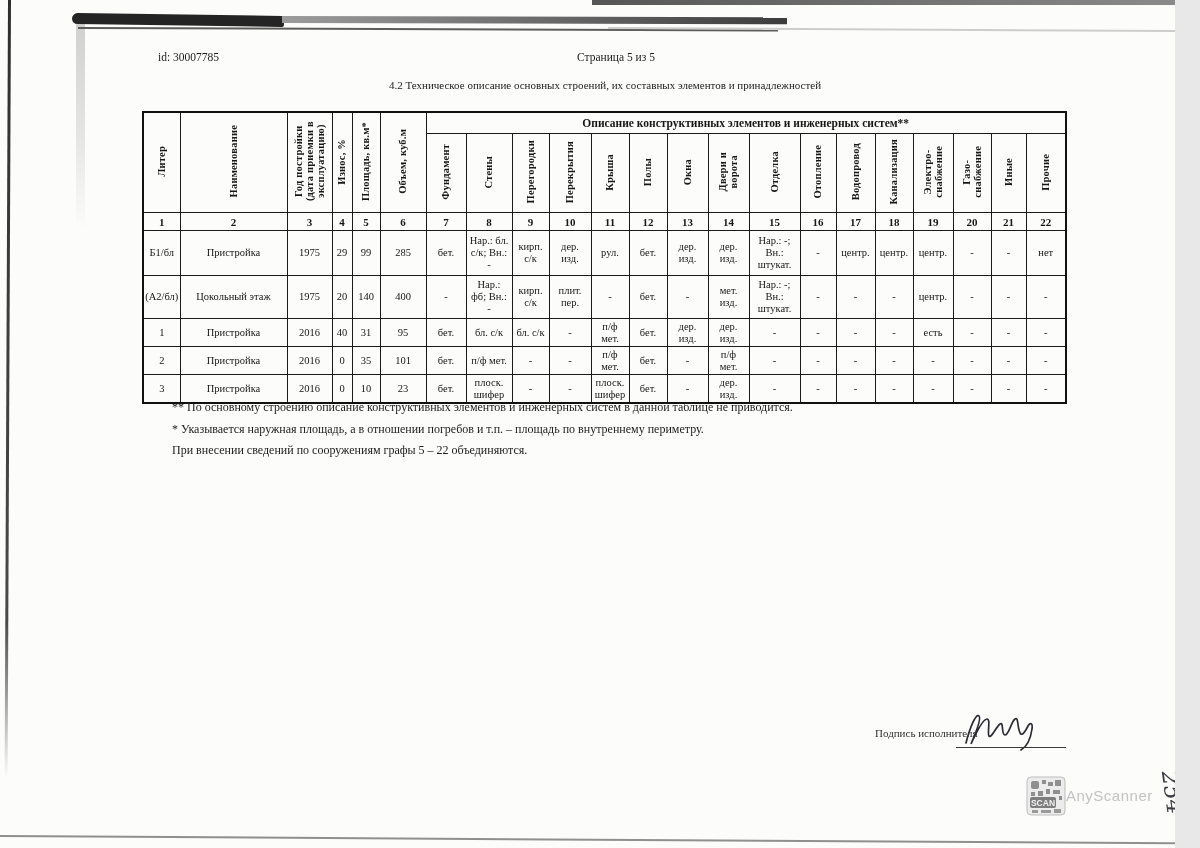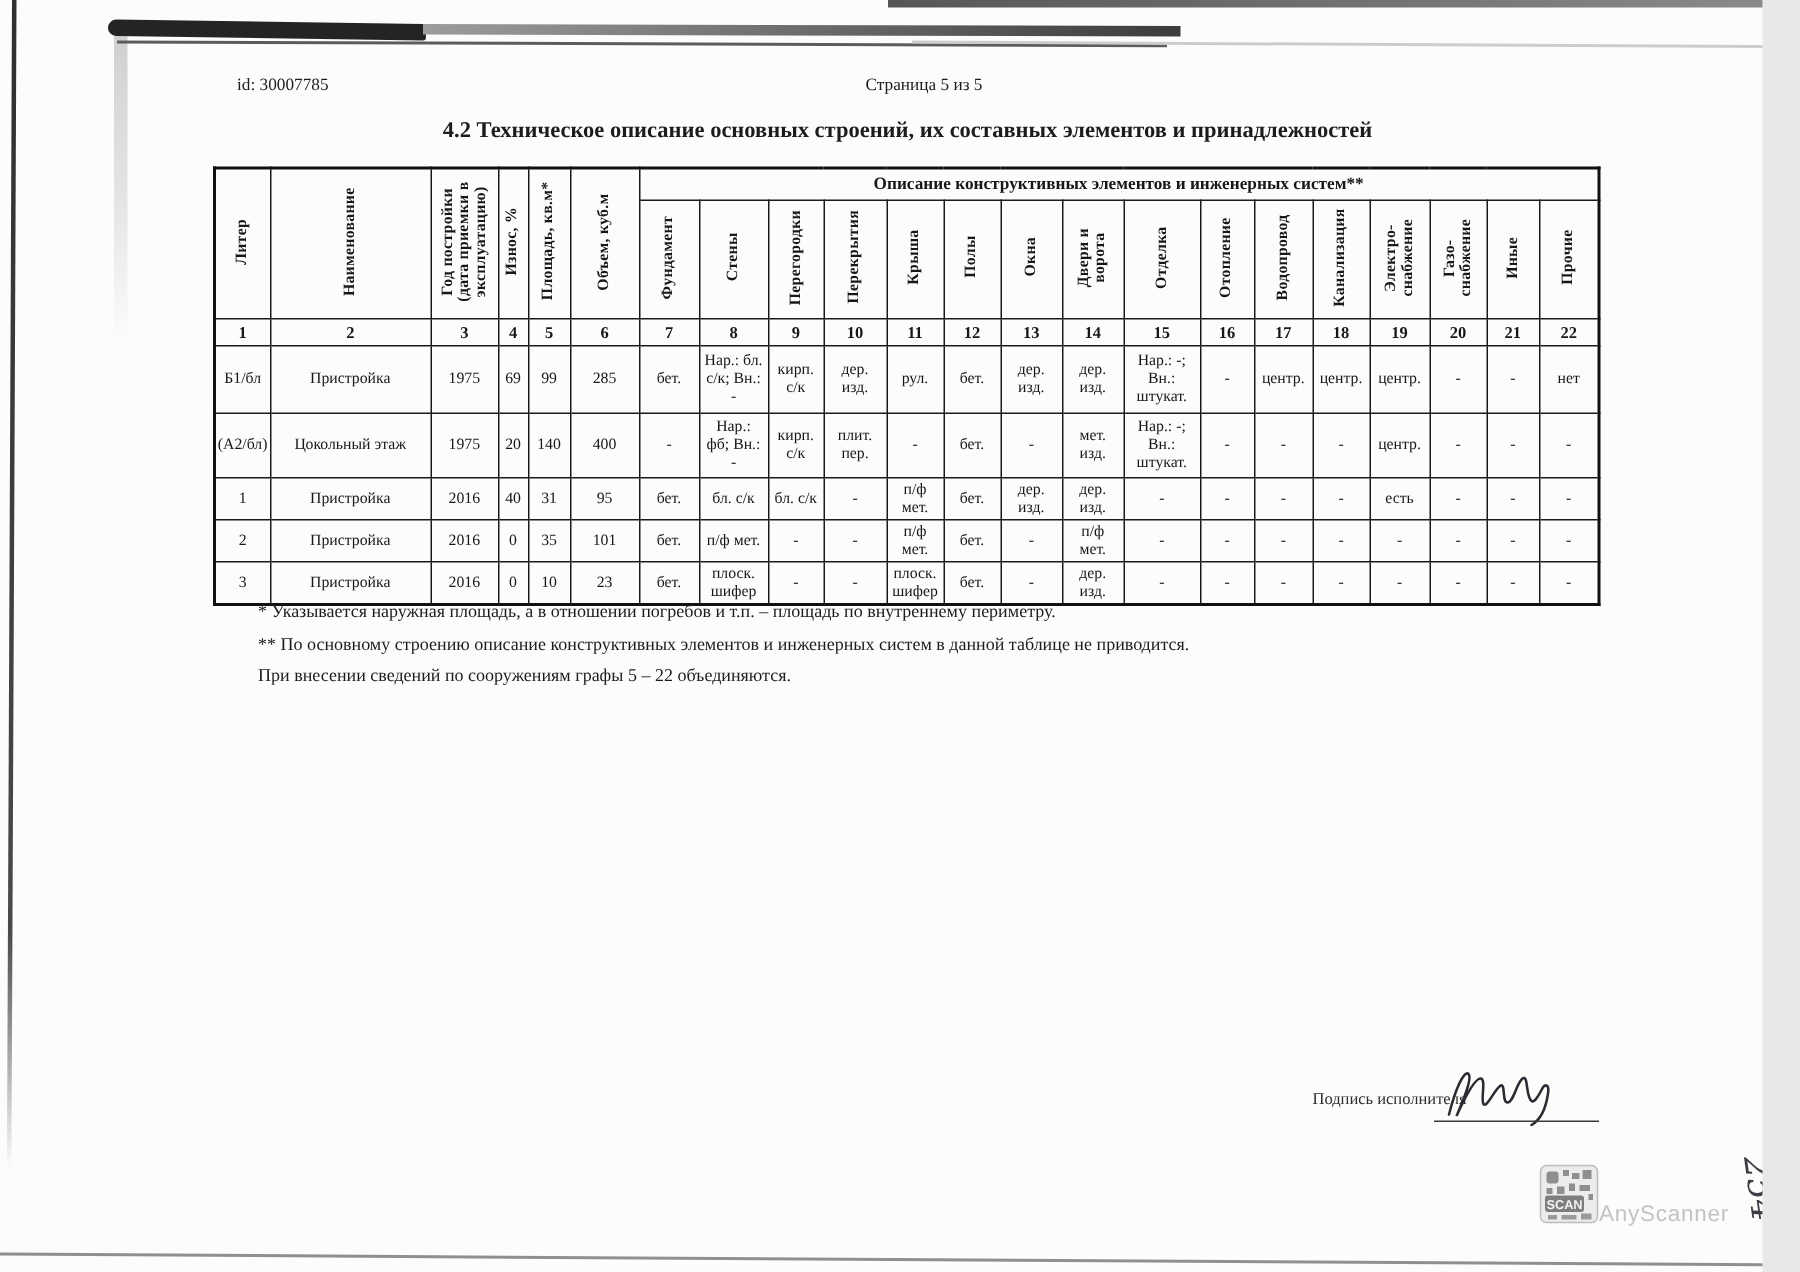--- a/index.html
+++ b/index.html
@@ -14,21 +14,21 @@
   .wedge-top{left:72px;top:13px;width:212px;height:11px;background:#242424;border-radius:6px 2px 2px 6px;transform:rotate(.8deg);transform-origin:left center;}
   .line-under-wedge{left:78px;top:27px;width:700px;height:1.5px;background:#5c5c5c;transform:rotate(.2deg);transform-origin:left center;}
   .band-mid{left:282px;top:16px;width:505px;height:7px;background:linear-gradient(to right,#9c9c9c,#3c3c3c);transform:rotate(.15deg);transform-origin:left center;}
   .band-topright{left:592px;top:0;width:608px;height:5px;background:linear-gradient(to right,#565656,#8c8c8c);}
   .line-faint-right{left:608px;top:27px;width:600px;height:1.5px;background:#cdcdcd;transform:rotate(.3deg);transform-origin:left center;}
   .line-bottom{left:-4px;top:835px;width:1214px;height:1.8px;background:#8f8f8f;transform:rotate(.35deg);transform-origin:left top;}
   .edge-right-bottom{left:1186px;top:752px;width:1.5px;height:96px;background:#cfcfcf;}
   
   .doc-id{position:absolute;left:158px;top:51px;font-size:11.5px;}
   .page-indicator{position:absolute;left:577px;top:51px;font-size:11.5px;}
-  .title{position:absolute;left:140px;top:79px;width:930px;text-align:center;font-size:15px;font-weight:bold;}
+  .title{position:absolute;left:140px;top:79px;width:930px;text-align:center;font-size:11px;font-weight:normal;}
   
   .tblwrap{position:absolute;left:142px;top:111px;}
   table{border-collapse:collapse;table-layout:fixed;background:transparent;}
   th,td{border:1px solid #1a1a1a;padding:0 1px;text-align:center;vertical-align:middle;
         font-family:"Liberation Serif","DejaVu Serif",serif;color:#171717;overflow:hidden;}
   table{border:2px solid #111;}
   th.span-hdr{height:20px;font-size:11.5px;font-weight:600;}
   th.hdr{font-weight:700;font-size:10.5px;}
   tr.hrow2 th{height:78px;}
   .vert{writing-mode:vertical-rl;transform:rotate(180deg);display:inline-block;
@@ -41,21 +41,21 @@
   
   .footnotes{position:absolute;left:172px;top:397px;font-size:12px;line-height:21.5px;}
   .notes{position:absolute;left:172px;top:481px;font-size:12.5px;line-height:23px;}
   
   .sig-label{position:absolute;left:875px;top:727px;font-size:11px;color:#2e2e2e;}
   .sig-scribble{position:absolute;left:960px;top:703px;}
   .sig-line{position:absolute;left:956px;top:747px;width:110px;height:1.2px;background:#3a3a3a;}
   
   .qr{position:absolute;left:1016px;top:776px;padding-left:10px;}
   .wm-text{position:absolute;left:1066px;top:787px;font-family:"Liberation Sans","DejaVu Sans",sans-serif;
-           font-size:15px;color:#c3c3c3;letter-spacing:.5px;margin-top:14px;}
+           font-size:15px;color:#c3c3c3;letter-spacing:.5px;}
   .hand-num{position:absolute;left:1138px;top:772px;width:48px;height:48px;
             transform:rotate(82deg);font-size:23px;font-style:italic;color:#3e3c44;
             font-family:"DejaVu Serif",serif;}
 </style>
 </head>
 <body>
 
 <div class="page">
 
   <div class="art edge-left"></div>
@@ -152,21 +152,21 @@
             <td>18</td>
             <td>19</td>
             <td>20</td>
             <td>21</td>
             <td>22</td>
           </tr>
           <tr class="datarow r0">
             <td>Б1/бл</td>
             <td>Пристройка</td>
             <td>1975</td>
-            <td>69</td>
+            <td>29</td>
             <td>99</td>
             <td>285</td>
             <td>бет.</td>
             <td>Нар.: бл.
 с/к; Вн.:
 -</td>
             <td>кирп.
 с/к</td>
             <td>дер.
 изд.</td>
@@ -296,22 +296,22 @@
             <td>-</td>
             <td>-</td>
             <td>-</td>
             <td>-</td>
           </tr>
         </tbody>
       </table>
   </div>
 
   <div class="footnotes">
+    <div>** По основному строению описание конструктивных элементов и инженерных систем в данной таблице не приводится.</div>
     <div>* Указывается наружная площадь, а в отношении погребов и т.п. – площадь по внутреннему периметру.</div>
-    <div>** По основному строению описание конструктивных элементов и инженерных систем в данной таблице не приводится.</div>
     <div>При внесении сведений по сооружениям  графы 5 – 22 объединяются.</div>
   </div>
 
 
   <div class="sig-label">Подпись исполнителя</div>
   <div class="sig-scribble">
     <svg width="92" height="48" viewBox="0 0 92 48">
       <path d="M6,40 C10,24 16,10 19,13 C22,16 14,34 11,41 C16,30 23,16 27,16 C31,16 27,30 29,33 C31,36 36,24 40,21 C44,18 41,32 45,32 C49,32 51,19 55,16 C59,13 57,28 61,31 C63,32.5 66,27 68,23 C70,19 73,20 72,26 C71,33 68,43 61,47" stroke="#2b2b33" fill="none" stroke-width="1.7" stroke-linecap="round"></path>
     </svg>
   </div>

